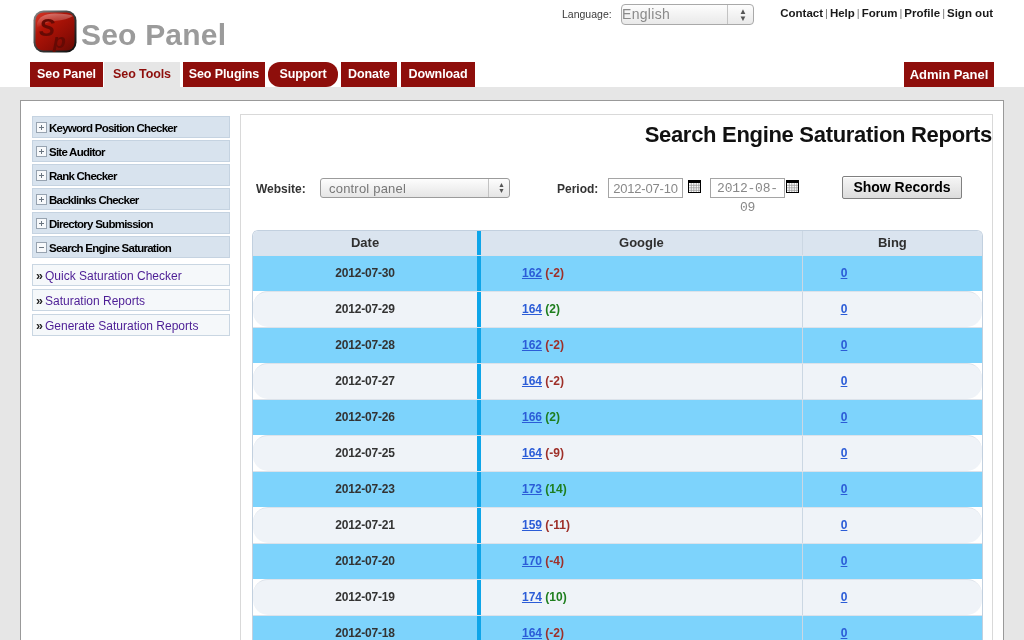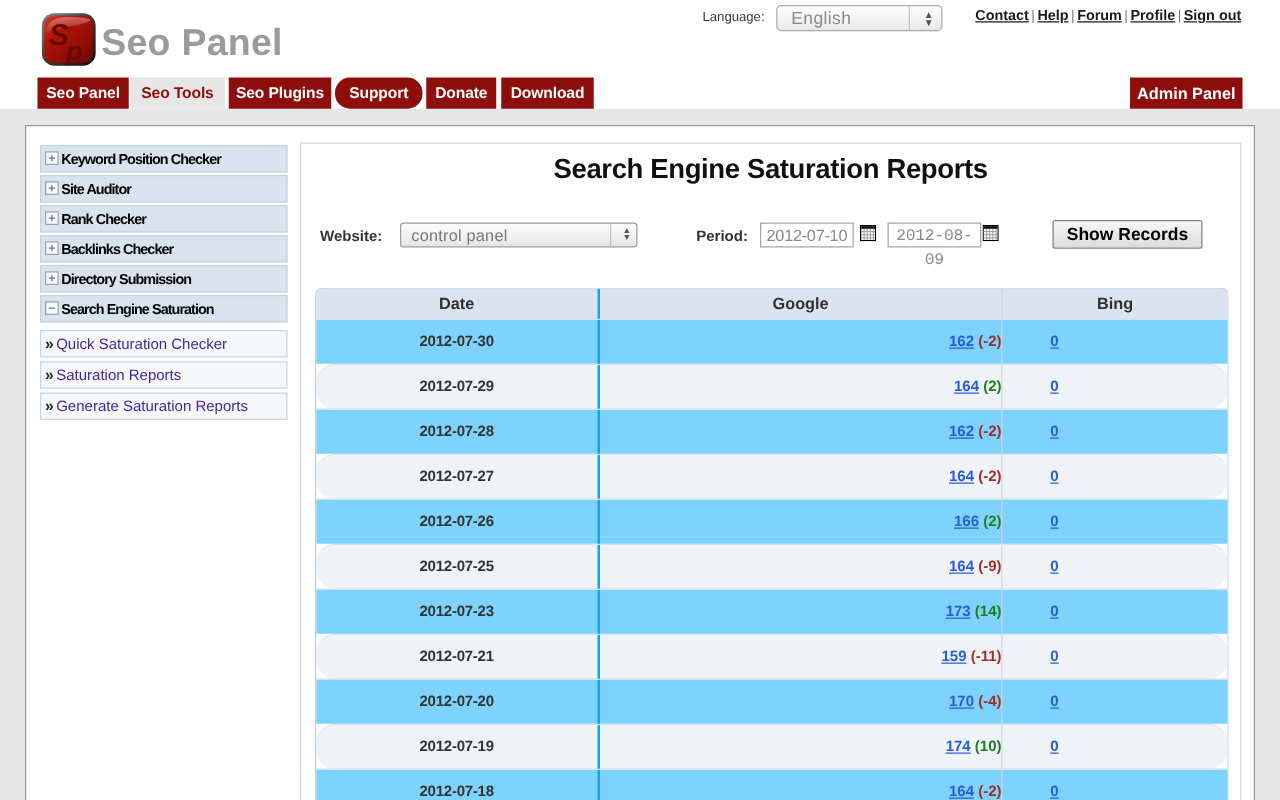--- a/index.html
+++ b/index.html
@@ -4,25 +4,25 @@
 <style>
 * { margin:0; padding:0; box-sizing:content-box; }
 html,body { width:1024px; height:640px; overflow:hidden; background:#fff;
   font-family:"Liberation Sans",sans-serif; }
 #gray { position:absolute; left:0; top:87px; width:1024px; height:553px; background:#E6E6E6; }
 
 #logo { position:absolute; left:33px; top:10px; }
 #logotxt { position:absolute; left:81px; top:18px; font-size:30px; font-weight:bold; color:#9B9B9B; letter-spacing:0.2px; }
 #langlbl { position:absolute; left:562px; top:8px; font-size:10.5px; font-weight:normal; color:#3a3a3a; }
 #langsel { position:absolute; left:621px; top:4px; width:131px; height:19px; border:1px solid #A9A9A9; border-radius:4px; background:linear-gradient(#FDFDFD,#E9E9E9); }
-#langsel .t { position:absolute; left:11px; top:1px; font-size:14px; color:#8a8a8a; letter-spacing:0.3px; }
+#langsel .t { position:absolute; left:0; top:1px; font-size:14px; color:#8a8a8a; letter-spacing:0.3px; }
 #langsel .sep { position:absolute; right:25px; top:0; width:1px; height:19px; background:#C3C3C3; }
 #langsel .ar { position:absolute; right:6px; top:3px; font-size:8px; color:#555; line-height:7px; text-align:center; }
 #toplinks { position:absolute; right:31px; top:7px; font-size:11.5px; font-weight:bold; color:#1a1a1a; }
-#toplinks a { color:#1a1a1a; text-decoration:underline; }
+#toplinks a { color:#1a1a1a; }
 #toplinks .sp { color:#777; font-weight:normal; padding:0 2px; font-size:11px; }
 
 #nav { position:absolute; left:30px; top:62px; height:25px; }
 .tab { float:left; height:25px; line-height:25px; text-align:center; background:#8E0E0B;
   color:#fff; font-size:12.5px; font-weight:bold; margin-right:3px; letter-spacing:-0.1px; }
 .tab.on { background:#E6E6E6; color:#8E0E0B; }
 #t1{width:73px;margin-right:1px;} #t2{width:76px;} #t3{width:82px;} #t4{width:70px;border-radius:12px;} #t5{width:56px;margin-right:4px;} #t6{width:74px;}
 #admin { position:absolute; left:904px; top:62px; width:90px; height:25px; line-height:25px;
   background:#8E0E0B; color:#fff; font-size:13px; font-weight:bold; text-align:center; }
 
@@ -37,21 +37,21 @@
 .mi .ico i { position:absolute; left:2px; top:4px; width:5px; height:1px; background:#6a7580; }
 .mi .ico b { position:absolute; left:4px; top:2px; width:1px; height:5px; background:#6a7580; }
 .mi span.txt { font-size:11.5px; font-weight:bold; color:#000; letter-spacing:-0.75px; }
 .si { box-sizing:border-box; height:22px; margin-bottom:3px; background:#F5F8FA;
   border:1px solid #C9D6E2; line-height:20px; white-space:nowrap; }
 .si .chev { font-size:12.5px; font-weight:bold; color:#222; padding:0 2px 0 3px; }
 .si span.txt { font-size:12px; color:#4c1d95; }
 #side .gap { height:4px; }
 
 #main { position:absolute; left:219px; top:13px; width:751px; height:590px; border:1px solid #D9D9D9; background:#fff; }
-#title { margin-top:7px; text-align:center; font-size:22px; font-weight:bold; color:#111; letter-spacing:-0.3px; }
+#title { margin-top:7px; text-align:right; font-size:22px; font-weight:bold; color:#111; letter-spacing:-0.3px; }
 
 .flbl { position:absolute; font-size:12px; font-weight:bold; color:#333; }
 #wlbl { left:15px; top:67px; }
 #plbl { left:316px; top:67px; }
 #wsel { position:absolute; left:79px; top:63px; width:188px; height:18px; border:1px solid #9b9b9b;
   border-radius:3px; background:linear-gradient(#FDFDFD,#E5E5E5); }
 #wsel .t { position:absolute; left:8px; top:2px; font-size:13px; color:#777; letter-spacing:0.2px; }
 #wsel .sep { position:absolute; right:20px; top:0; width:1px; height:18px; background:#C3C3C3; }
 #wsel .ar { position:absolute; right:4px; top:3px; font-size:7px; color:#555; line-height:6px; text-align:center; }
 .dt { position:absolute; top:63px; width:73px; height:18px; border:1px solid #A5A5A5; background:#fff;
@@ -62,26 +62,26 @@
 #btn { position:absolute; left:601px; top:61px; width:118px; height:21px; border:1px solid #808080;
   border-radius:2px; background:linear-gradient(#F6F6F6,#DCDCDC); box-shadow:inset 0 1px 0 #fff;
   text-align:center; line-height:21px; font-size:14px; font-weight:bold; color:#000; }
 
 #tbl { position:absolute; left:11px; top:115px; width:729px; border:1px solid #C2D0DF;
   border-bottom:none; border-radius:6px 6px 0 0; }
 #tbl .th { display:flex; height:24px; background:#DAE4EF; border-radius:5px 5px 0 0;
   font-size:13px; font-weight:bold; color:#2f2f2f; line-height:24px; text-align:center; }
 #tbl .row { display:flex; height:35px; border-top:1px solid #DCE2EA; line-height:35px; background:#7dd3fc; }
 #tbl .row.alt { background:#EFF3F8;border-radius:15px; }
-.cd { width:225px; border-right:2px solid #0ea5e9; text-align:center; }
+.cd { width:225px; border-right:4px solid #0ea5e9; text-align:center; }
 .cg { width:322px; border-right:1px solid #CBD7E3; }
 .cb { width:180px; }
 .row .cd { font-size:12px; font-weight:bold; color:#333; letter-spacing:-0.2px; }
 .row .cg, .row .cb { padding-left:41px; font-size:12px; font-weight:bold; }
-.row .cg { width:281px;text-align:right; } .row .cb { width:142px; border-right:none; padding-left:38px !important; }
+.row .cg { width:281px; } .row .cb { width:142px; border-right:none; padding-left:38px !important; }
 a.n { color:#2B5CD7; text-decoration:underline; }
 .neg { color:#9E2F28; } .pos { color:#1E7E1E; }
 </style>
 </head>
 <body>
 <div id="gray"></div>
 
 <svg id="logo" width="44" height="43" viewBox="0 0 44 43">
   <defs>
     <linearGradient id="lg" x1="0" y1="0" x2="0.85" y2="1">

